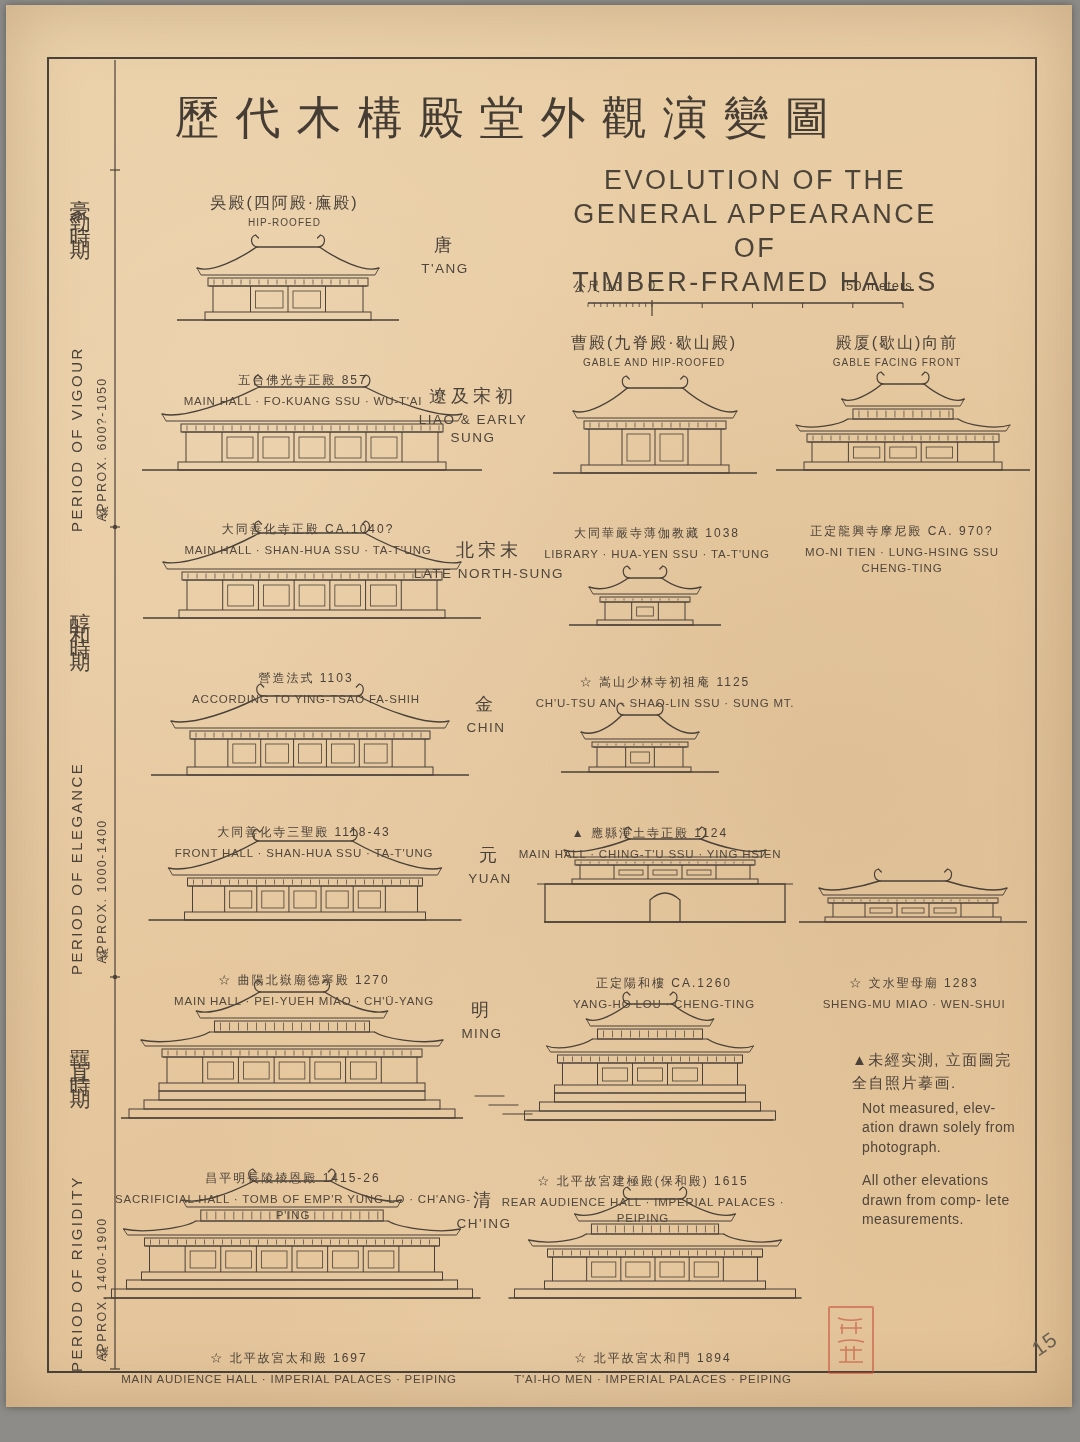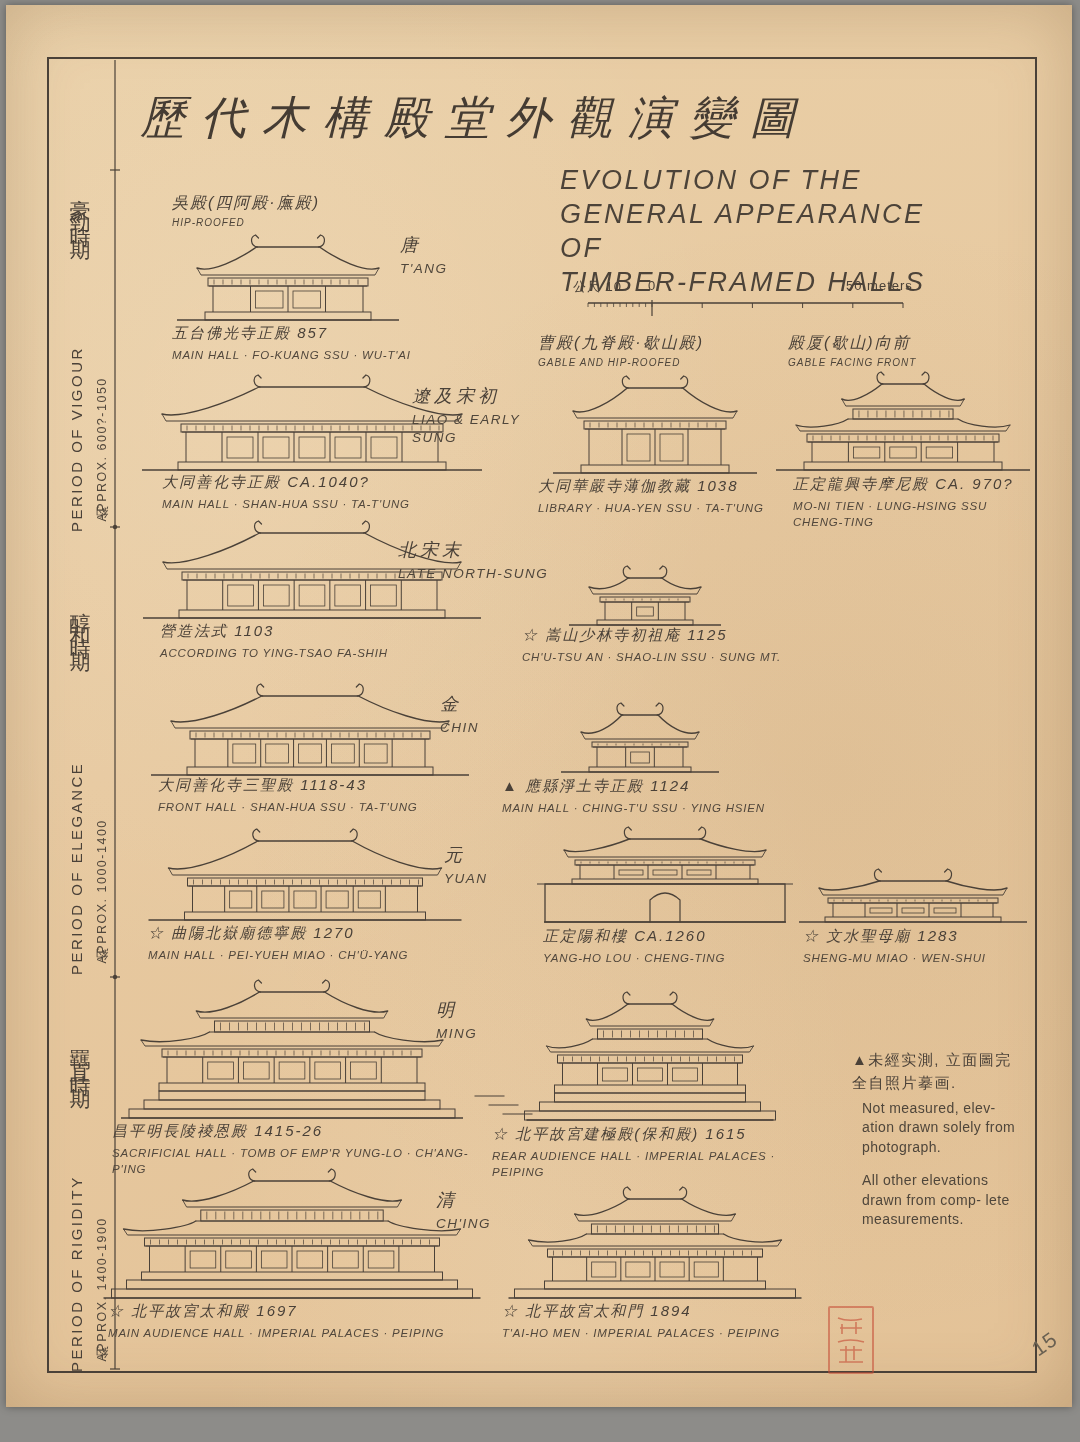--- a/index.html
+++ b/index.html
@@ -8,28 +8,28 @@
   .paper{position:absolute;left:6px;top:5px;width:1066px;height:1402px;
     background:
       radial-gradient(ellipse at 22% 28%, rgba(255,250,235,.14), transparent 42%),
       radial-gradient(ellipse at 78% 55%, rgba(130,90,45,.07), transparent 52%),
       radial-gradient(ellipse at 50% 90%, rgba(255,245,225,.10), transparent 45%),
       linear-gradient(160deg,#ead0a8 0%,#e7c9a0 45%,#e3c297 100%);
     box-shadow: inset 0 0 70px rgba(115,82,45,.28), 0 0 8px rgba(0,0,0,.35);}
   .frame{position:absolute;left:47px;top:57px;width:986px;height:1312px;
     border:2.5px solid #4a4138;}
   .abs{position:absolute;}
-  .ctr{font-style:italic;}
+  .ctr{text-align:center;}
   .cn-title{font-size:45px;letter-spacing:16px;color:#453c33;white-space:nowrap;}
   .sub-line{font-size:27px;letter-spacing:2.5px;color:#4c4339;line-height:34px;}
   .hdr-cn{font-size:16px;letter-spacing:2px;color:#4a4138;}
   .hdr-en{font-size:10px;letter-spacing:1px;color:#4f463b;margin-top:3px;}
   .era-cn{font-size:18px;letter-spacing:4px;color:#4a4138;}
   .era-en{font-size:13.5px;letter-spacing:1.5px;color:#4f463b;margin-top:3px;line-height:18px;}
-  .cap-cn{font-size:15px;letter-spacing:2px;color:#4a4138;white-space:nowrap;}
+  .cap-cn{font-size:12px;letter-spacing:2px;color:#4a4138;white-space:nowrap;margin-top:48px;}
   .cap-en{font-size:11.5px;letter-spacing:.8px;color:#51473c;margin-top:4px;line-height:16px;}
   .scale-lab{font-size:13px;letter-spacing:1px;color:#4a4138;}
   .lg-cn{font-size:15px;letter-spacing:1.5px;color:#4a4138;line-height:1.55;}
   .lg-en{font-size:14px;letter-spacing:.4px;color:#4f463b;line-height:1.4;margin-top:4px;padding-left:10px;}
   .v-cjk{writing-mode:vertical-rl;text-orientation:upright;letter-spacing:13px;
     font-size:21px;color:#4a4138;}
   .v-lat{writing-mode:vertical-rl;transform:rotate(180deg);font-size:15px;
     letter-spacing:2.5px;color:#4a4138;white-space:nowrap;}
   .v-approx{writing-mode:vertical-rl;transform:rotate(180deg);font-size:12.5px;
     letter-spacing:1.5px;color:#51473c;white-space:nowrap;}

